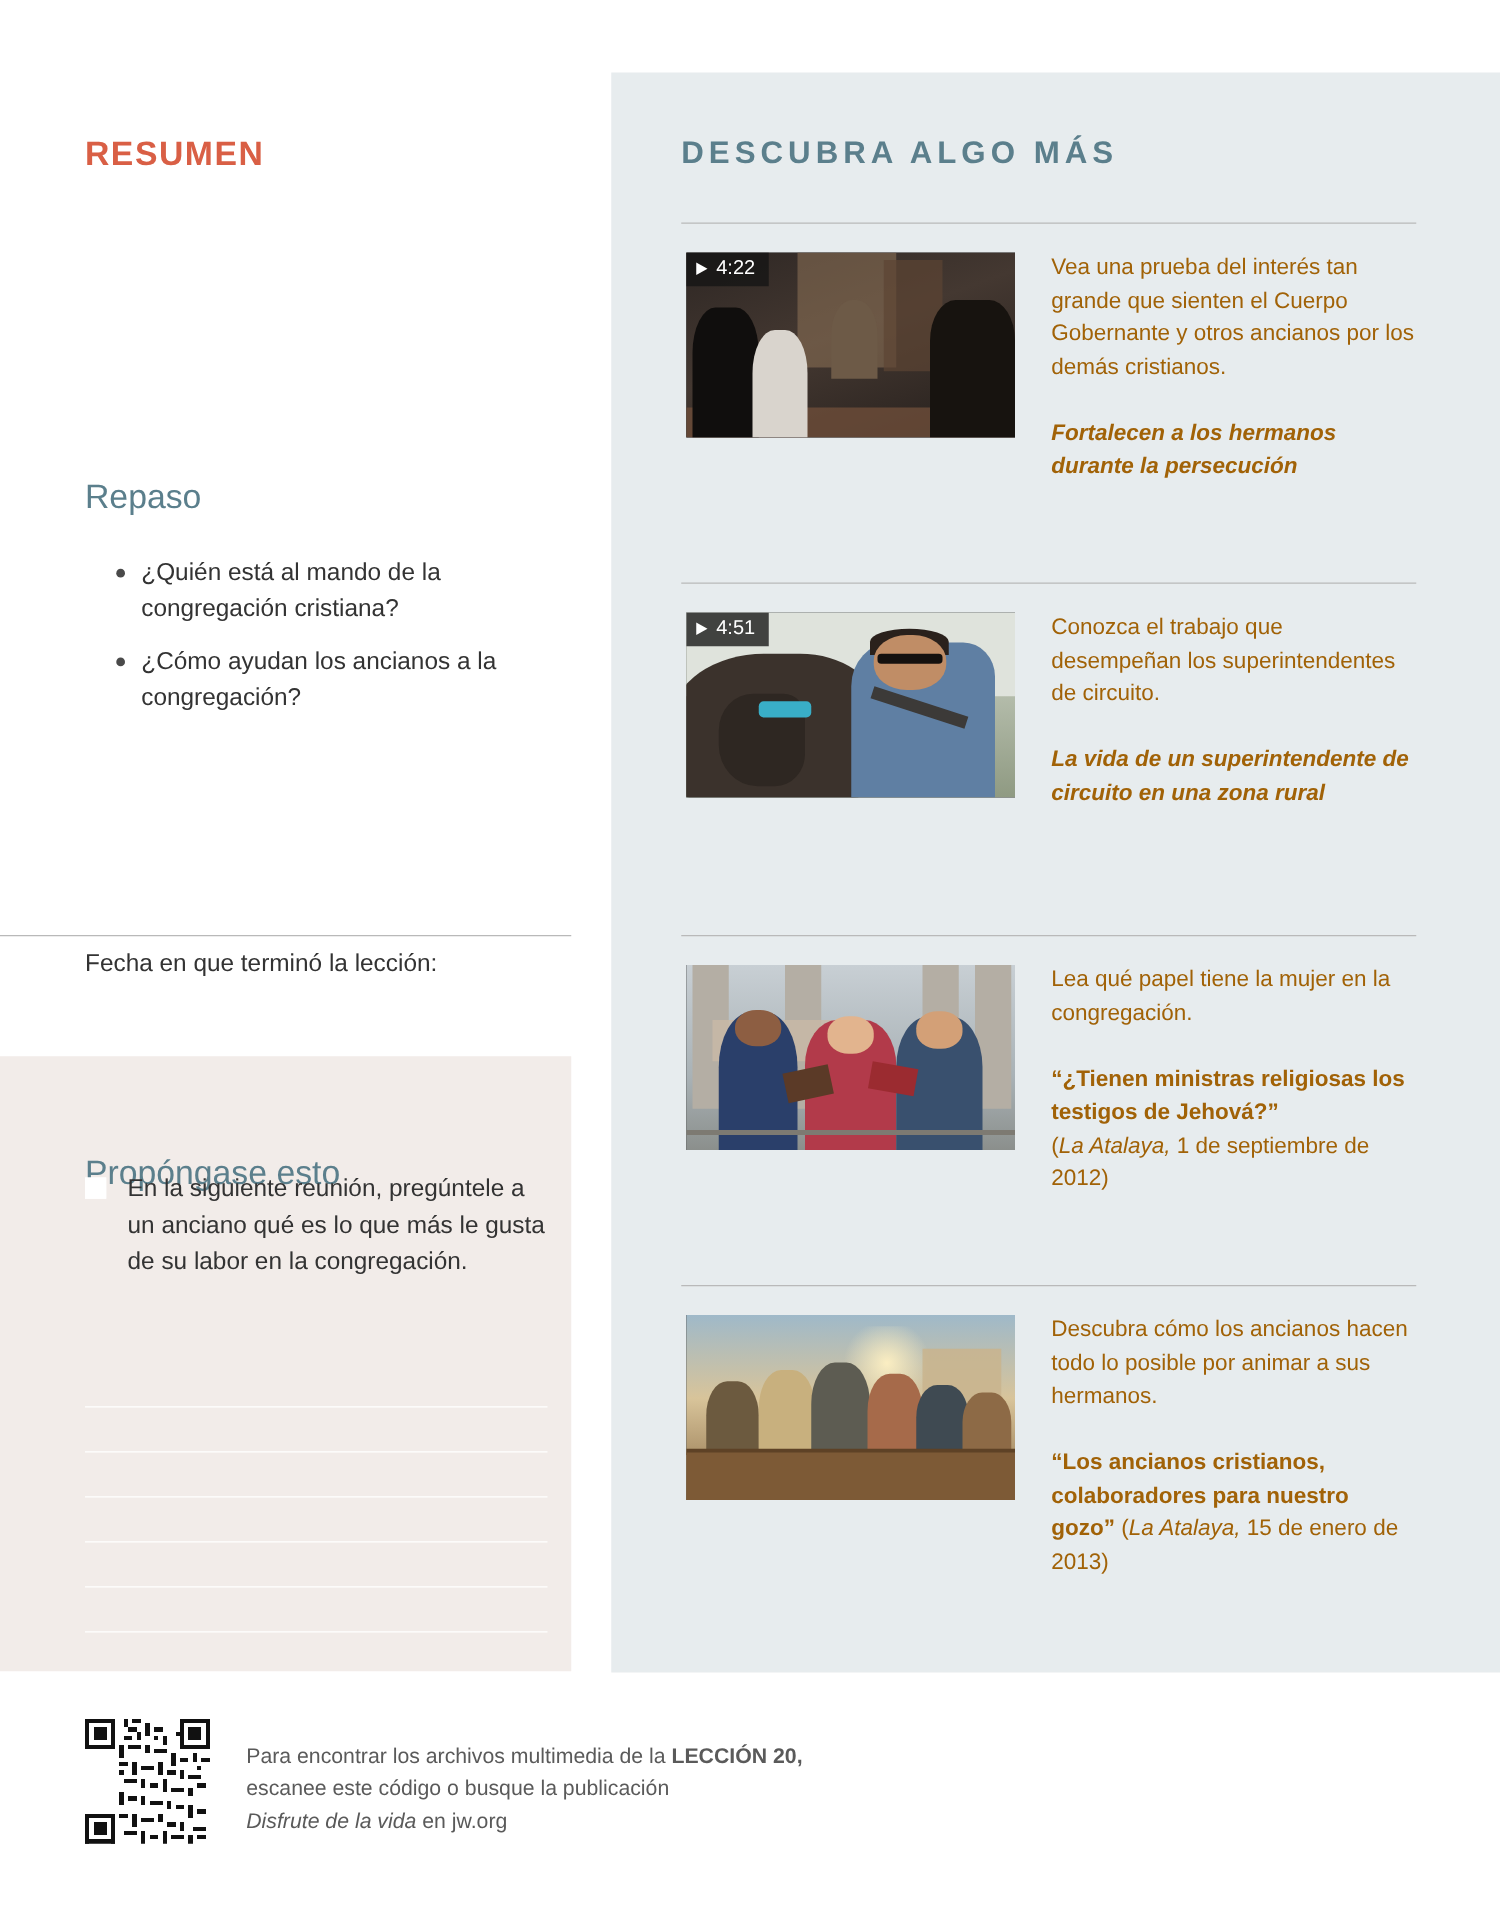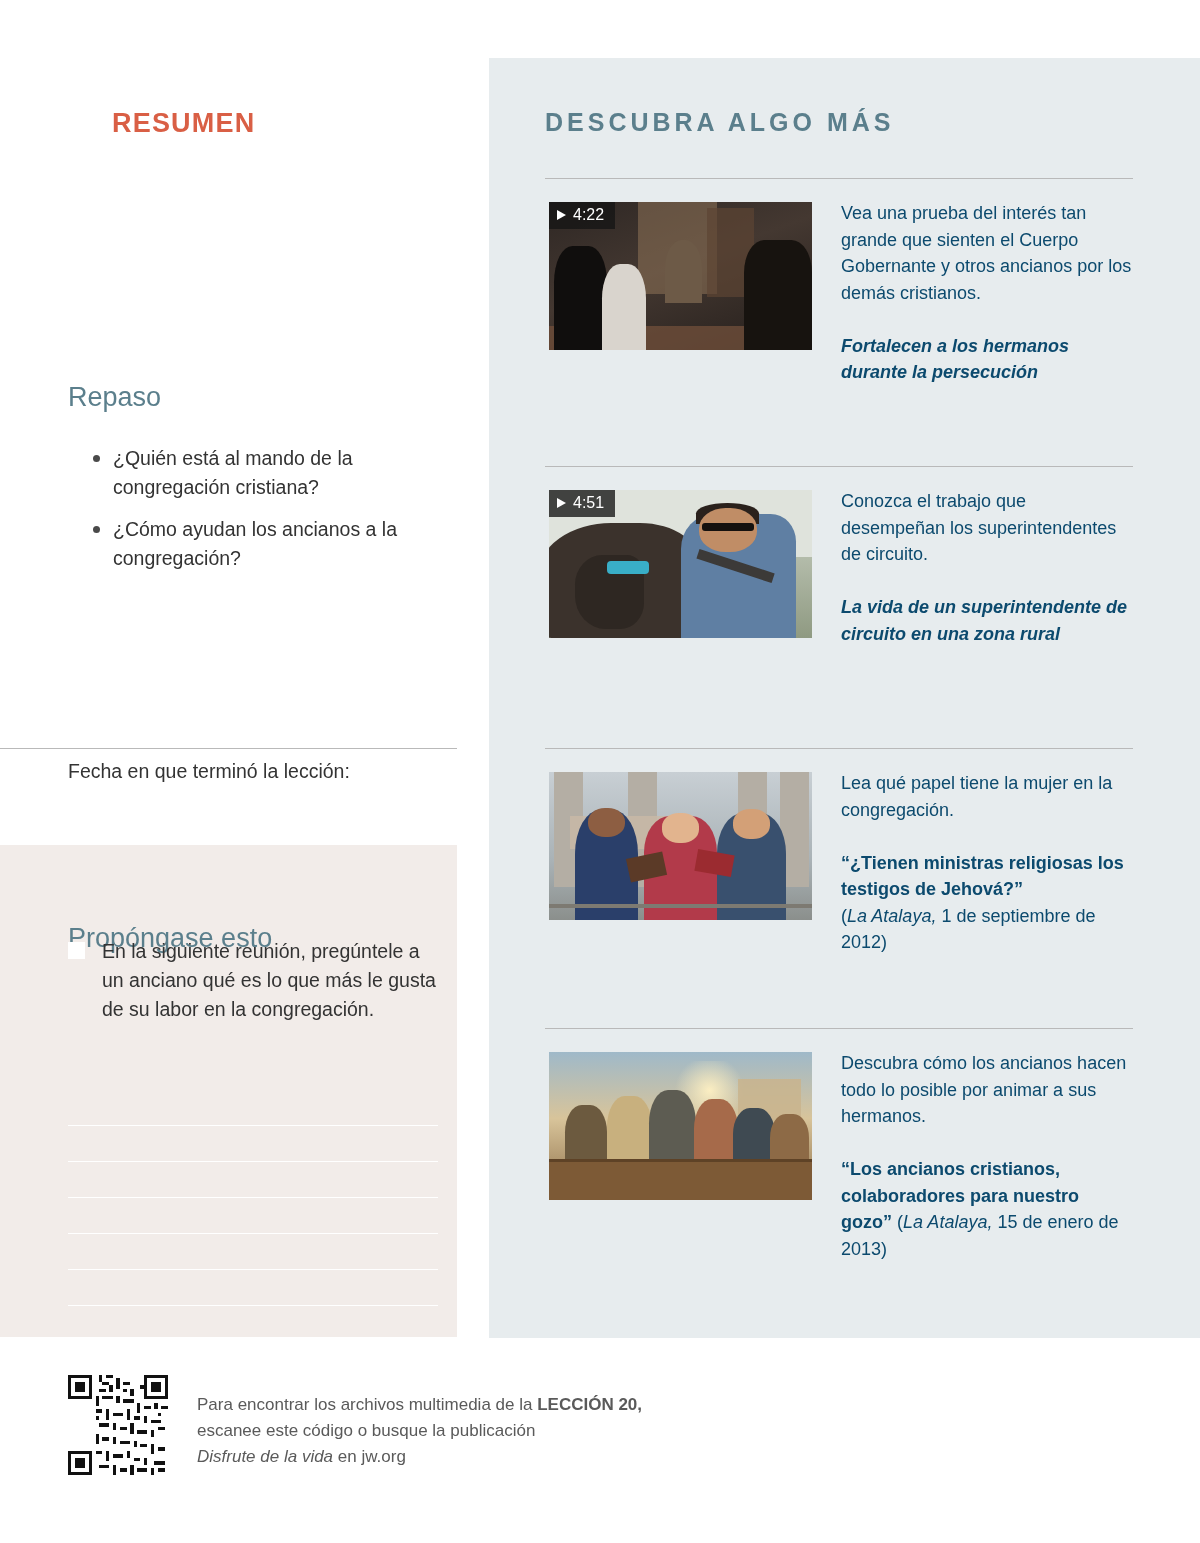--- a/index.html
+++ b/index.html
@@ -34,21 +34,20 @@
   }
 
   .resumen-title {
     position: absolute;
     left: 68px;
     top: 108px;
     font-size: 27px;
     font-weight: bold;
     letter-spacing: 1.2px;
     color: #d95f45;
-    margin-left: 44px;
   }
 
   .resumen-text {
     position: absolute;
     left: 68px;
     top: 168px;
     width: 370px;
     font-size: 19.5px;
     line-height: 30px;
     color: #333333;
@@ -206,21 +205,21 @@
     overflow: hidden;
     background: #333;
   }
   .entry .copy {
     position: absolute;
     left: 296px;
     top: 22px;
     width: 292px;
     font-size: 18px;
     line-height: 26.5px;
-    color: #0c4a6e;
+    color: #a16207;
   }
   .entry .copy .title {
     font-weight: bold;
     font-style: italic;
   }
   .entry .copy .title-ni { font-weight: bold; }
   .entry .copy .ital { font-style: italic; }
 
   .badge {
     position: absolute;

